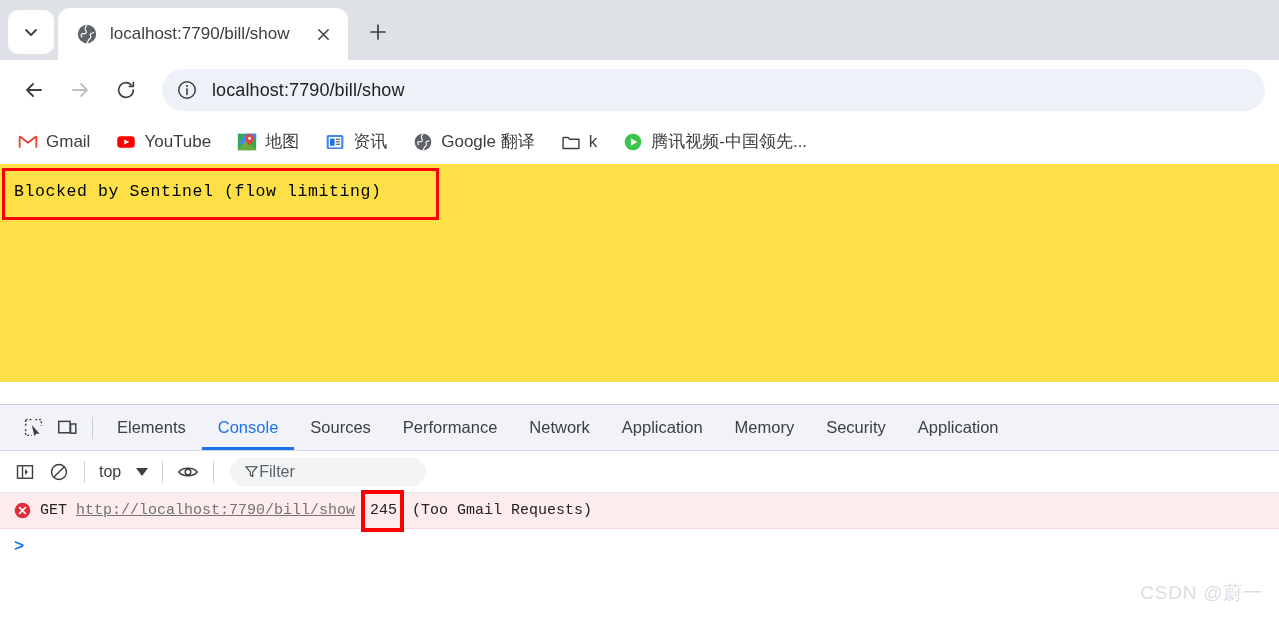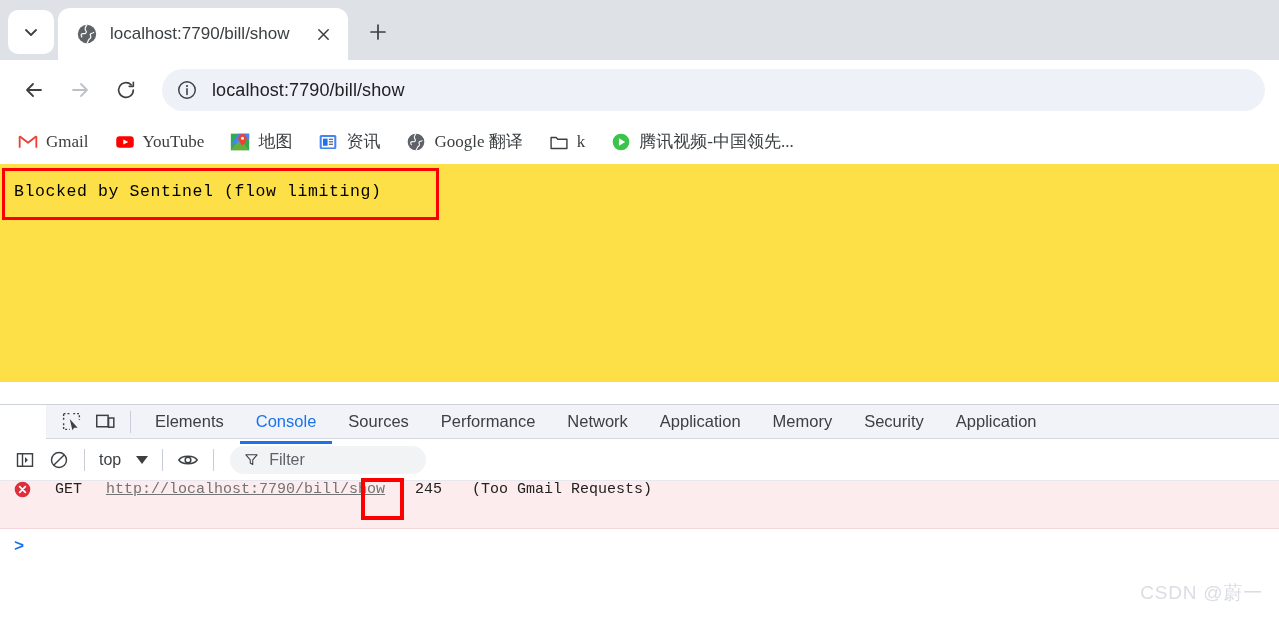--- a/index.html
+++ b/index.html
@@ -102,21 +102,20 @@
     display: flex;
     align-items: center;
     gap: 8px;
     height: 30px;
     padding: 0 2px;
   }
   .bm-label {
     font-size: 17px;
     color: #3c4043;
     white-space: nowrap;
-    font-family: Liberation Serif, serif;
   }
   .bm-icon { width: 20px; height: 20px; flex: none; display:block; }
 
   
   .viewport {
     height: 218px;
     background: #fde047;
     position: relative;
   }
   .anno-box {
@@ -138,27 +137,26 @@
   
   .devtools {
     position: absolute;
     left: 0; right: 0;
     top: 404px;
     bottom: 0;
     background: #ffffff;
     border-top: 1px solid #cdd1d9;
   }
   .dt-tabbar {
-    height: 34px;
+    height: 46px;
     background: #f1f3f9;
     display: flex;
     align-items: center;
-    padding-left: 8px;
+    padding-left: 16px;
     border-bottom: 1px solid #d3d7e0;
-    margin-left: 46px;
   }
   .dt-iconbtn {
     width: 34px; height: 34px;
     display: flex; align-items: center; justify-content: center;
     flex: none;
   }
   .dt-sep {
     width: 1px; height: 22px;
     background: #c8cdd8;
     margin: 0 8px;
@@ -200,33 +198,32 @@
     border-right: 6px solid transparent;
     border-top: 8px solid #3c4043;
   }
   .dt-filter {
     height: 28px;
     min-width: 196px;
     background: #f1f3f4;
     border-radius: 14px;
     display: flex;
     align-items: center;
-    gap: 10px;
     padding: 0 14px;
     margin-left: 8px;
   }
   .dt-filter-text { font-size: 16px; color: #5f6368; }
 
   .console-row {
     background: #fdeced;
-    height: 48px;
-    display: flex;
-    align-items: flex-start;
+    height: 36px;
+    display: flex;
+    align-items: center;
     padding-left: 14px;
-    gap: 24px;
+    gap: 9px;
     border-bottom: 1px solid #f5d7da;
     position: relative;
   }
   .err-icon { width: 17px; height: 17px; flex: none; }
   .mono {
     font-family: "Liberation Mono", monospace;
     font-size: 15px;
     color: #222222;
     white-space: nowrap;
   }

